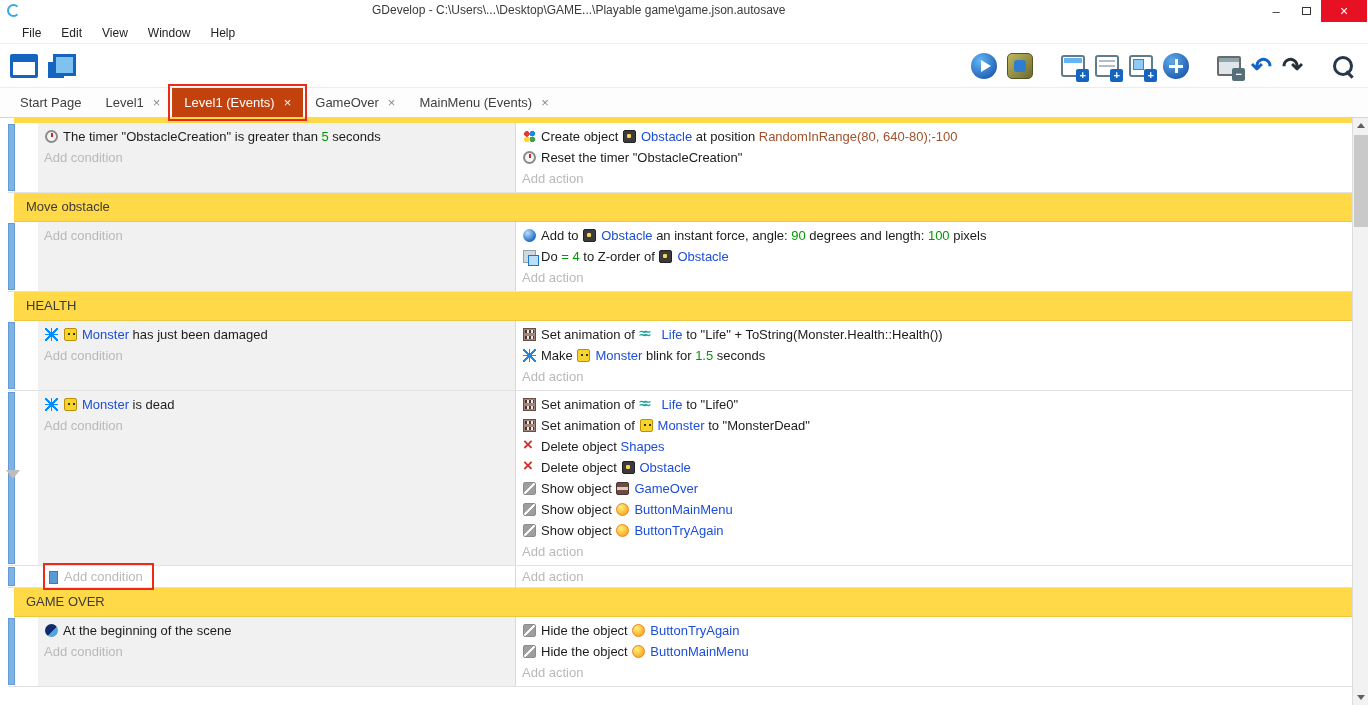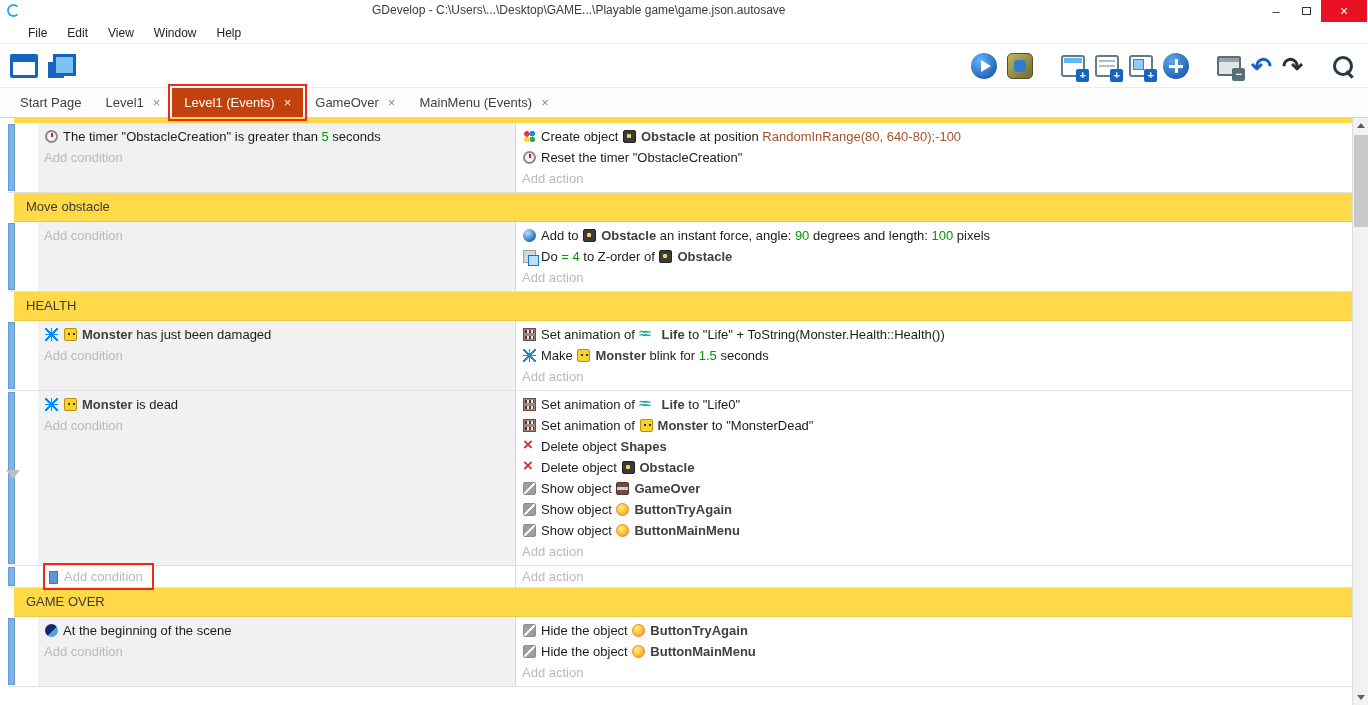--- a/index.html
+++ b/index.html
@@ -18,21 +18,21 @@
     border:2px solid #35a8e0; border-radius:50%; border-right-color:transparent; }
   .title-text { position:absolute; left:372px; top:3px; font-size:12px; color:#3a3a3a; white-space:nowrap; }
   .win-controls { position:absolute; right:1px; top:0; height:22px; display:flex; }
   .win-btn { width:30px; height:22px; display:flex; align-items:center; justify-content:center;
     font-size:13px; color:#333; }
   .max-box { width:9px; height:8px; border:1px solid #333; display:inline-block; }
   .win-close { width:46px; background:#e81123; color:#fff; font-size:14px; }
 
   
   .menubar { height:22px; flex:0 0 22px; display:flex; align-items:center; background:#fff;
-    font-size:12px; color:#222; border-bottom:1px solid #f0f0f0; padding-left:18px; }
+    font-size:12px; color:#222; border-bottom:1px solid #f0f0f0; padding-left:12px; }
   .menu-item { padding:0 10px; height:100%; display:flex; align-items:center; }
 
   
   .toolbar { height:44px; flex:0 0 44px; background:#fff; position:relative;
     display:flex; align-items:center; border-bottom:1px solid #ececec; }
   .tb-left { display:flex; align-items:center; gap:10px; margin-left:10px; }
   .tb-right { position:absolute; right:12px; top:0; height:44px; display:flex; align-items:center; gap:10px; }
   .tb-gap { width:8px; }
 
   .project-icon { width:28px; height:24px; border:3px solid #1565c0; border-radius:2px; background:#fff; position:relative; }
@@ -93,21 +93,21 @@
   .group { height:29px; line-height:28px; background:#ffd947; margin-left:14px; width:1338px;
     padding-left:12px; font-size:13px; color:#3b3b3b; border-bottom:1px solid #ecc93e; }
   .event-row { display:flex; margin-left:8px; border-bottom:1px solid #e2e2e2; background:#fff; }
   .bar { width:7px; background:#7fb2e5; border:1px solid #649bd2; margin:1px 23px 1px 0; flex:0 0 7px; }
   .cond { width:478px; flex:0 0 478px; background:#f1f1f1; border-right:1px solid #dadada; padding:3px 0; }
   .cond.white { background:#fff; }
   .act { width:836px; flex:0 0 836px; background:#fff; padding:3px 0; }
   .cond.compact, .act.compact { padding:0; }
   .line { height:21px; line-height:21px; padding-left:6px; white-space:nowrap; font-size:13px; overflow:visible; }
   .t-plain { color:#1c1c1c; }
-  .t-object { color:#404040; font-weight:bold;text-align:right; }
+  .t-object { color:#1d4ed8; font-weight:normal;text-align:right; }
   .t-number { color:#009900; }
   .t-expr { color:#a0522d; }
   .placeholder { color:#b9b9b9; }
   .red-box { display:inline-flex; align-items:center; height:21px;
     outline:2px solid #ef2917; outline-offset:1px; padding:0 8px 0 2px; margin-left:2px; }
 
   
   .ic { display:inline-block; width:13px; height:13px; margin:0 5px -2px 1px; position:relative; }
   .ic-timer { border:2px solid #8a8a8a; border-radius:50%; background:#f5f5f5; }
   .ic-timer::before { content:""; position:absolute; left:3.5px; top:1px; width:2px; height:4px; background:#c62828; }
@@ -276,22 +276,22 @@
           <div class="cond">
             <div class="line"><span class="ic ic-health"></span><span class="ic ic-monster"></span><span class="t-object">Monster</span><span class="t-plain"> is dead</span></div>
             <div class="line"><span class="placeholder">Add condition</span></div>
           </div>
           <div class="act">
             <div class="line"><span class="ic ic-anim"></span><span class="t-plain">Set animation of </span><span class="ic ic-life"></span><span class="t-object">Life</span><span class="t-plain"> to "Life0"</span></div>
             <div class="line"><span class="ic ic-anim"></span><span class="t-plain">Set animation of </span><span class="ic ic-monster"></span><span class="t-object">Monster</span><span class="t-plain"> to "MonsterDead"</span></div>
             <div class="line"><span class="ic ic-delete"></span><span class="t-plain">Delete object </span><span class="t-object">Shapes</span></div>
             <div class="line"><span class="ic ic-delete"></span><span class="t-plain">Delete object </span><span class="ic ic-obstacle"></span><span class="t-object">Obstacle</span></div>
             <div class="line"><span class="ic ic-eye"></span><span class="t-plain">Show object </span><span class="ic ic-gameover"></span><span class="t-object">GameOver</span></div>
+            <div class="line"><span class="ic ic-eye"></span><span class="t-plain">Show object </span><span class="ic ic-button"></span><span class="t-object">ButtonMainMenu</span></div>
             <div class="line"><span class="ic ic-eye"></span><span class="t-plain">Show object </span><span class="ic ic-button"></span><span class="t-object">ButtonTryAgain</span></div>
-            <div class="line"><span class="ic ic-eye"></span><span class="t-plain">Show object </span><span class="ic ic-button"></span><span class="t-object">ButtonMainMenu</span></div>
             <div class="line"><span class="placeholder">Add action</span></div>
           </div>
         </div>
         <div class="event-row">
           <div class="bar"></div>
           <div class="cond white compact">
             <div class="line"><span class="red-box">
                 <span class="ic ic-handle"></span>
                 <span class="placeholder">Add condition</span>
               </span></div>

